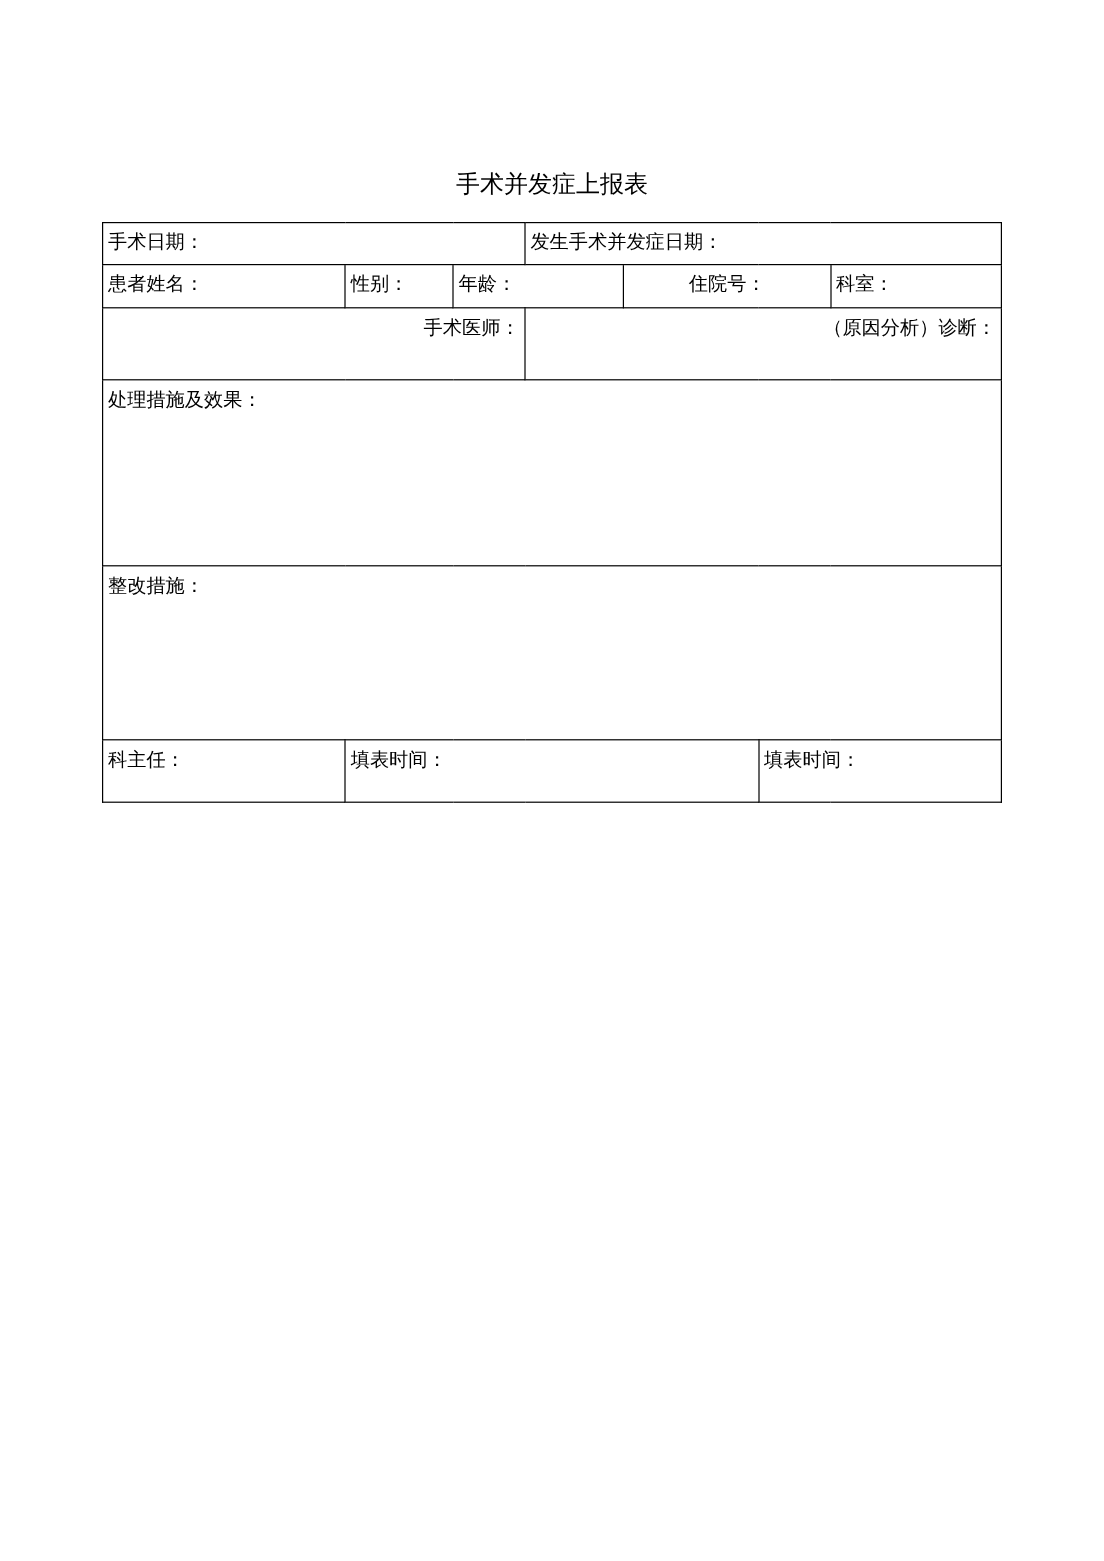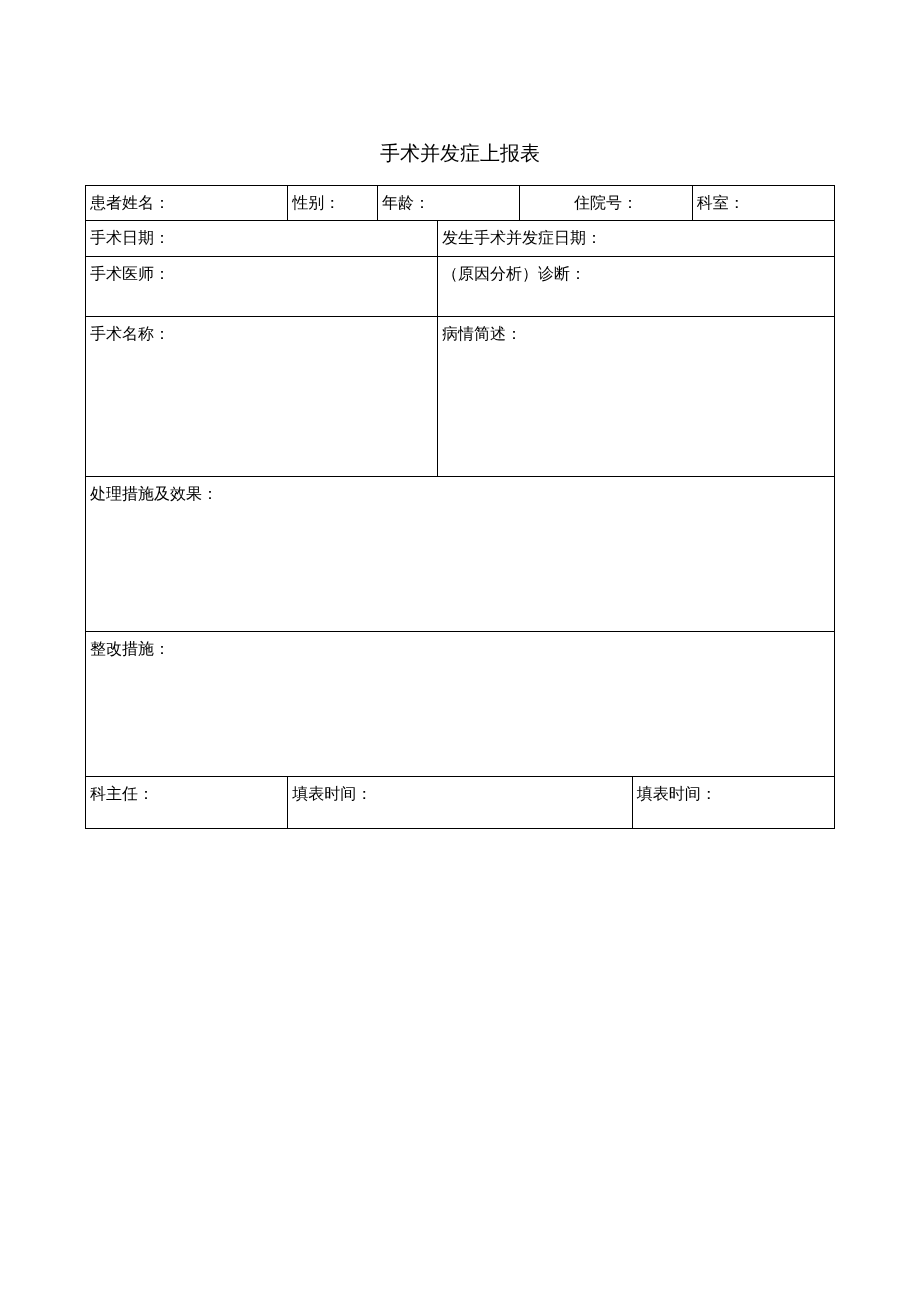--- a/index.html
+++ b/index.html
@@ -31,20 +31,21 @@
       padding: 6px 4px;
       font-size: 16px;
       vertical-align: top;
       line-height: 1.4;
     }
     .center-label {
       text-align: center;
     }
     .tall-1 {
       height: 60px;
+      text-align: right;
     }
     .tall-2 {
       height: 160px;
     }
     .tall-3 {
       height: 155px;
     }
     .tall-4 {
       height: 155px;
     }
@@ -74,41 +75,37 @@
     <col style="width: 12%">
     <col style="width: 8%">
     <col style="width: 11%">
     <col style="width: 15%">
     <col style="width: 8%">
     <col style="width: 19%">
   </colgroup>
 
   <tbody>
       <tr>
+    <td colspan="3">手术日期：</td>
+    <td colspan="4">发生手术并发症日期：</td>
+  </tr>
+
+  <tr>
     <td>患者姓名：</td>
     <td>性别：</td>
     <td colspan="2">年龄：</td>
     <td colspan="2" class="center-label">住院号：</td>
     <td>科室：</td>
   </tr>
 
-  <tr>
-    <td colspan="3">手术日期：</td>
-    <td colspan="4">发生手术并发症日期：</td>
-  </tr>
-
   <tr class="tall-1">
     <td colspan="3">手术医师：</td>
     <td colspan="4" class="indent-label">（原因分析）诊断：</td>
   </tr>
 
-  <tr class="tall-2">
-    <td colspan="3">手术名称：</td>
-    <td colspan="4">病情简述：</td>
-  </tr>
 
   <tr class="tall-3">
     <td colspan="7">处理措施及效果：</td>
   </tr>
 
 
   <tr class="tall-5">
     <td colspan="7">整改措施：</td>
   </tr>
 

